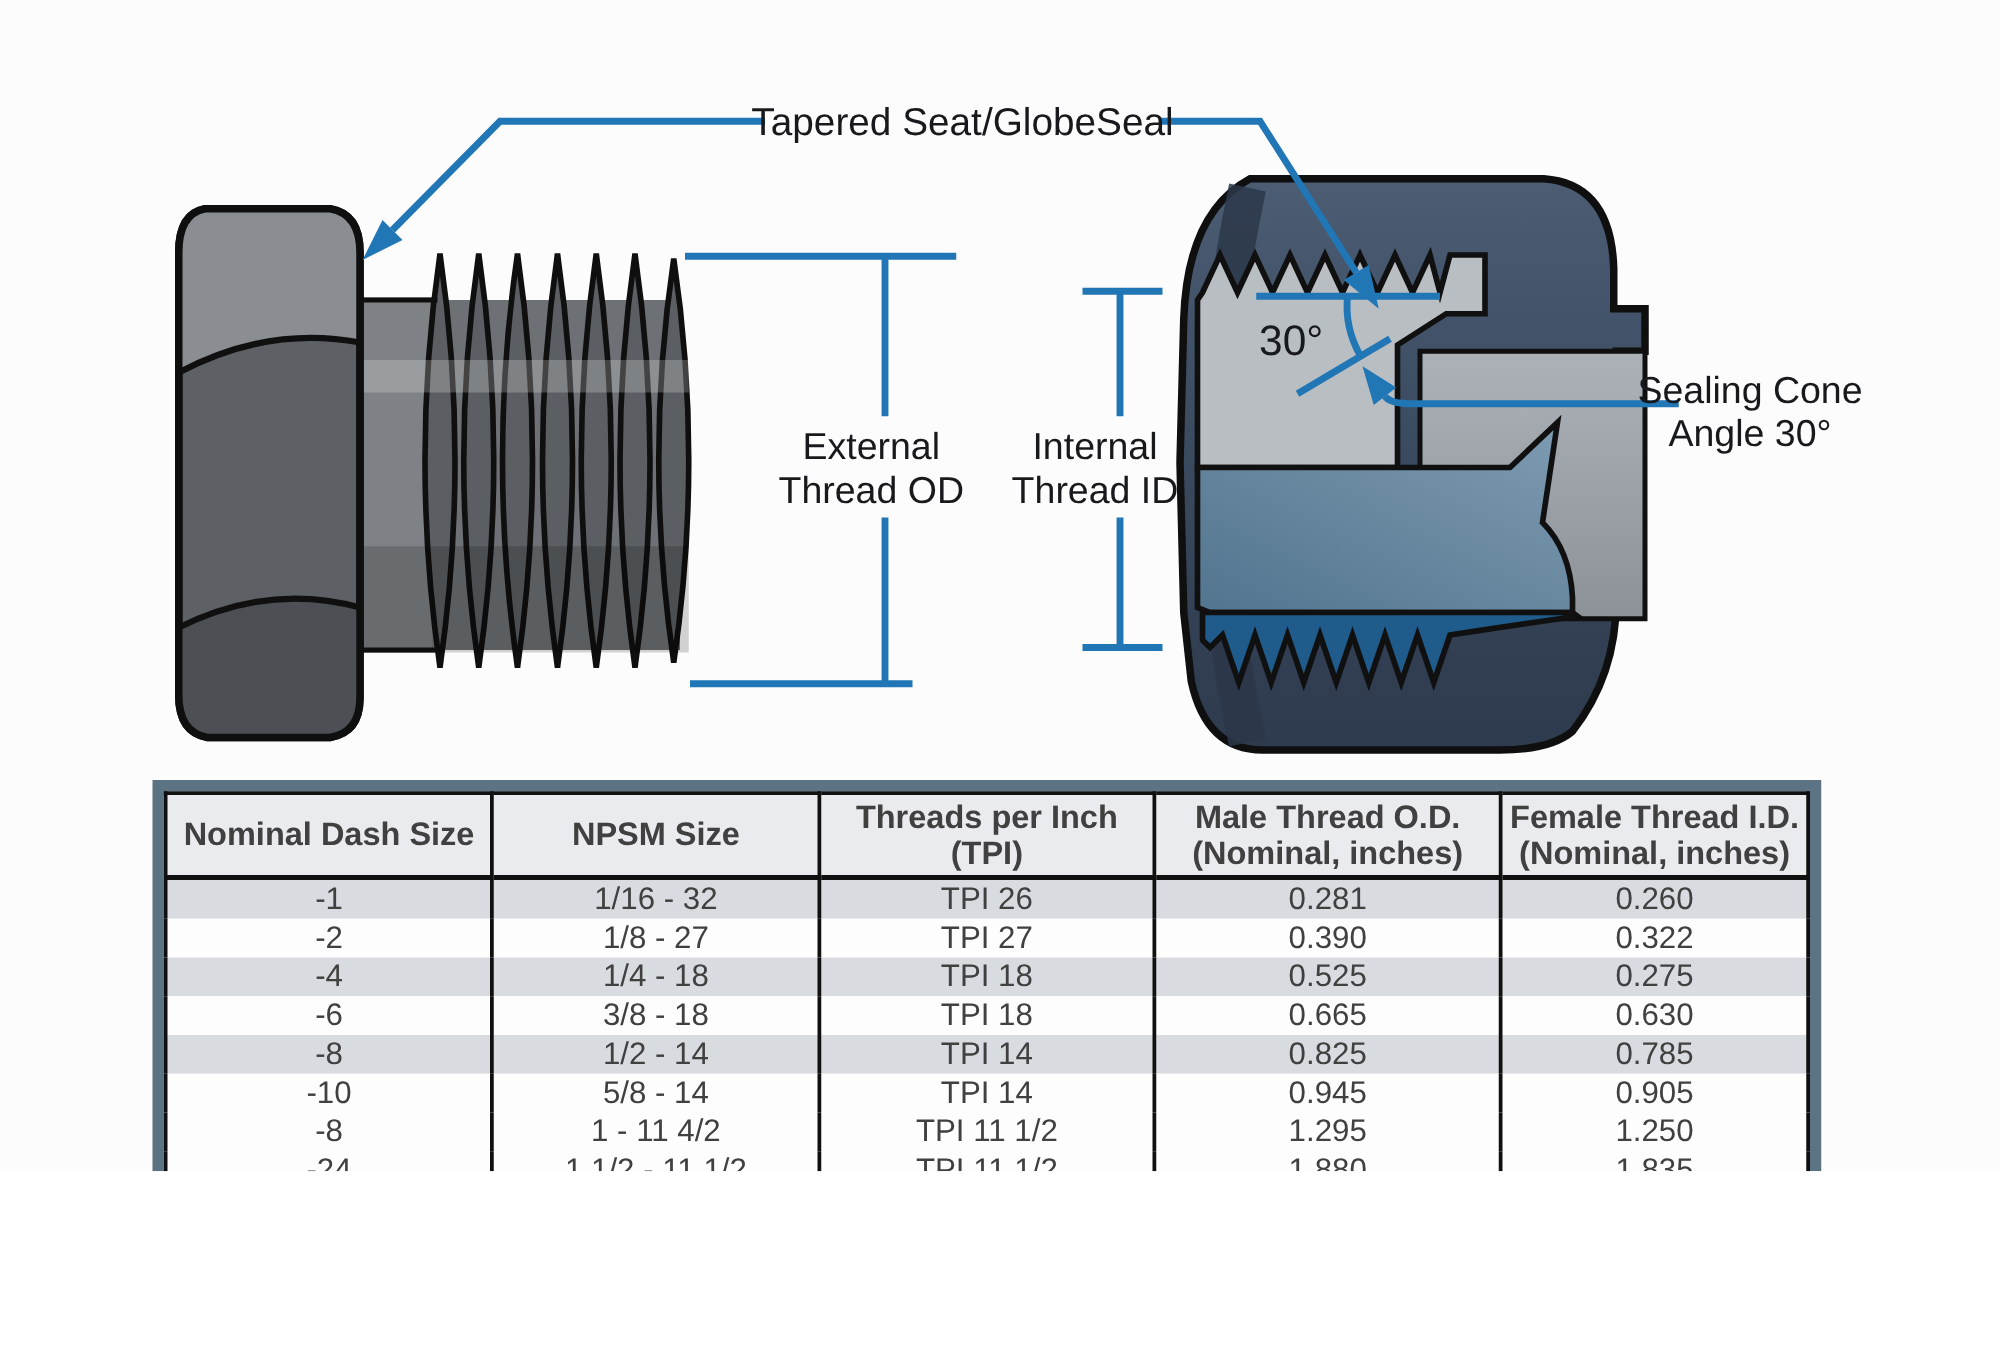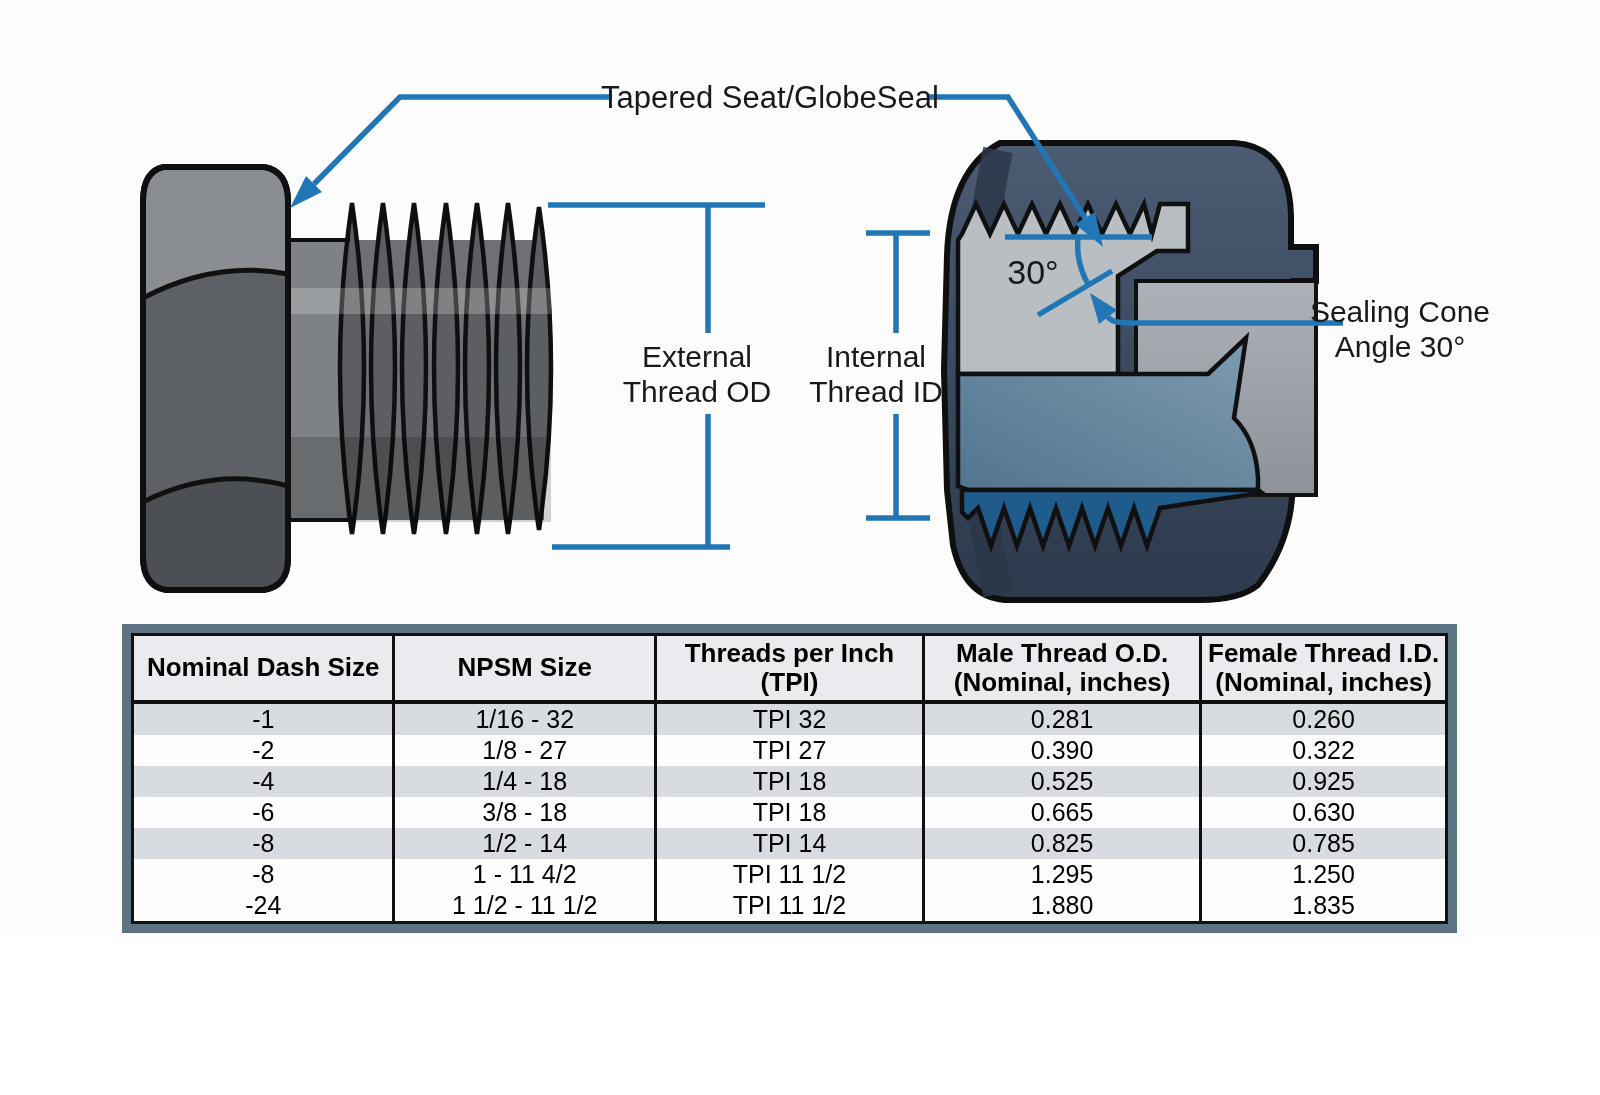--- a/index.html
+++ b/index.html
@@ -5,21 +5,21 @@
   html,body{margin:0;padding:0;background:#ffffff;}
   #stage{position:relative;width:1600px;height:937px;background:#fcfcfc;overflow:hidden;
          font-family:"Liberation Sans",sans-serif;}
   #diagram-svg{position:absolute;left:0;top:0;}
   .diag-label{font-family:"Liberation Sans",sans-serif;font-weight:500;fill:#17191c;}
 
   
   .table-frame{position:absolute;left:122px;top:624px;width:1335px;box-sizing:border-box;
                border:9px solid #5b7382;background:#fdfdfd;}
   table.spec{border-collapse:collapse;width:100%;table-layout:fixed;
-             font-family:"Liberation Sans",sans-serif;color:#000000;}
+             font-family:"Liberation Sans",sans-serif;color:#404040;}
   table.spec, table.spec th, table.spec td{border:3px solid #101010;}
   table.spec td{border-top:none;border-bottom:none;}
   table.spec tr.shaded td{background:#d8dce0;}
   table.spec tr.plain td{background:#fdfdfe;}
   table.spec th{background:#e9ebee;height:64px;font-size:26px;font-weight:bold;
                 line-height:1.13;text-align:center;vertical-align:middle;padding:0 4px;
                 border-bottom:4px solid #101010;white-space:pre-line;}
   table.spec td{height:31px;font-size:25px;font-weight:400;text-align:center;
                 vertical-align:middle;padding:0;line-height:31px;}
 </style>
@@ -167,53 +167,60 @@
         <th>Male Thread O.D.
 (Nominal, inches)</th>
         <th>Female Thread I.D.
 (Nominal, inches)</th>
       </tr>
     </thead>
     <tbody>
       <tr class="shaded">
         <td>-1</td>
         <td>1/16 - 32</td>
-        <td>TPI 32</td>
+        <td>TPI 26</td>
         <td>0.281</td>
         <td>0.260</td>
       </tr>
       <tr class="plain">
         <td>-2</td>
         <td>1/8 - 27</td>
         <td>TPI 27</td>
         <td>0.390</td>
         <td>0.322</td>
       </tr>
       <tr class="shaded">
         <td>-4</td>
         <td>1/4 - 18</td>
         <td>TPI 18</td>
         <td>0.525</td>
-        <td>0.925</td>
+        <td>0.275</td>
       </tr>
       <tr class="plain">
         <td>-6</td>
         <td>3/8 - 18</td>
         <td>TPI 18</td>
         <td>0.665</td>
         <td>0.630</td>
       </tr>
       <tr class="shaded">
         <td>-8</td>
         <td>1/2 - 14</td>
         <td>TPI 14</td>
         <td>0.825</td>
         <td>0.785</td>
       </tr>
       <tr class="plain">
+        <td>-10</td>
+        <td>5/8 - 14</td>
+        <td>TPI 14</td>
+        <td>0.945</td>
+        <td>0.905</td>
+      </tr>
+      <tr class="plain">
         <td>-8</td>
         <td>1 - 11 4/2</td>
         <td>TPI 11 1/2</td>
         <td>1.295</td>
         <td>1.250</td>
       </tr>
       <tr class="plain">
         <td>-24</td>
         <td>1 1/2 - 11 1/2</td>
         <td>TPI 11 1/2</td>

